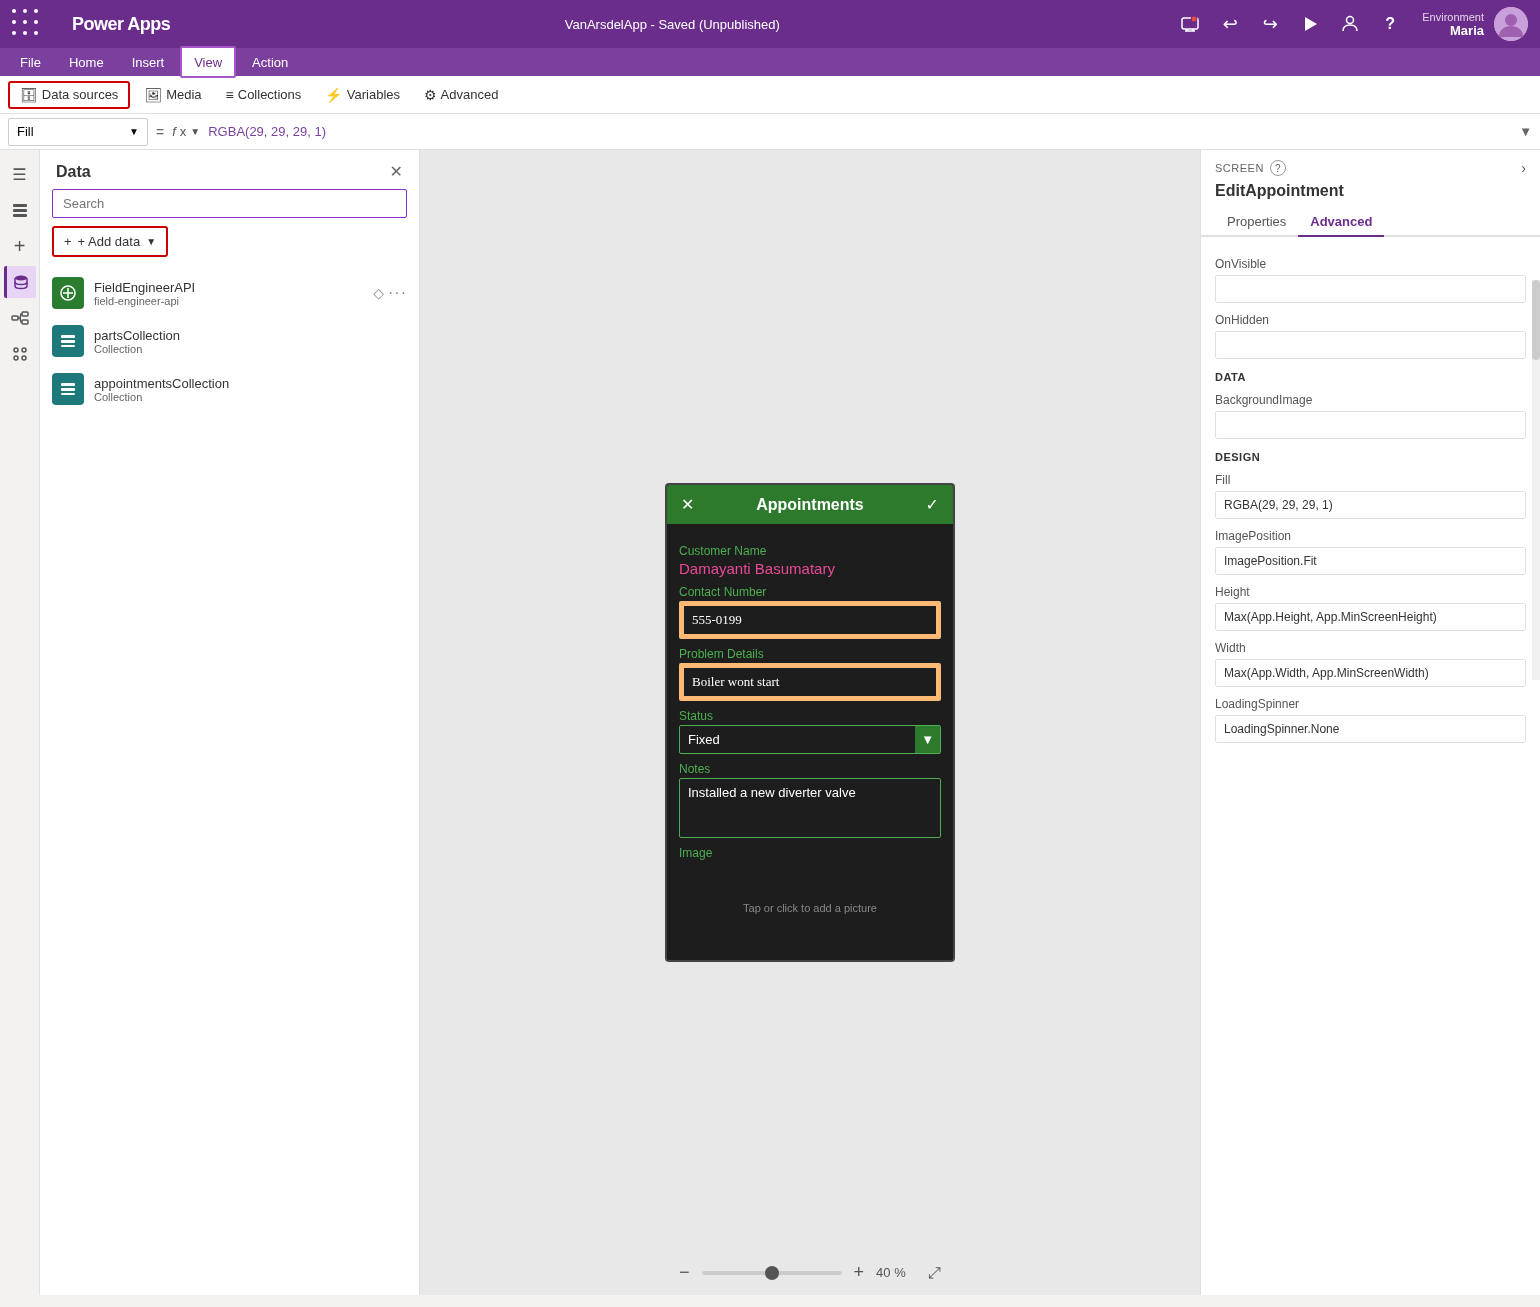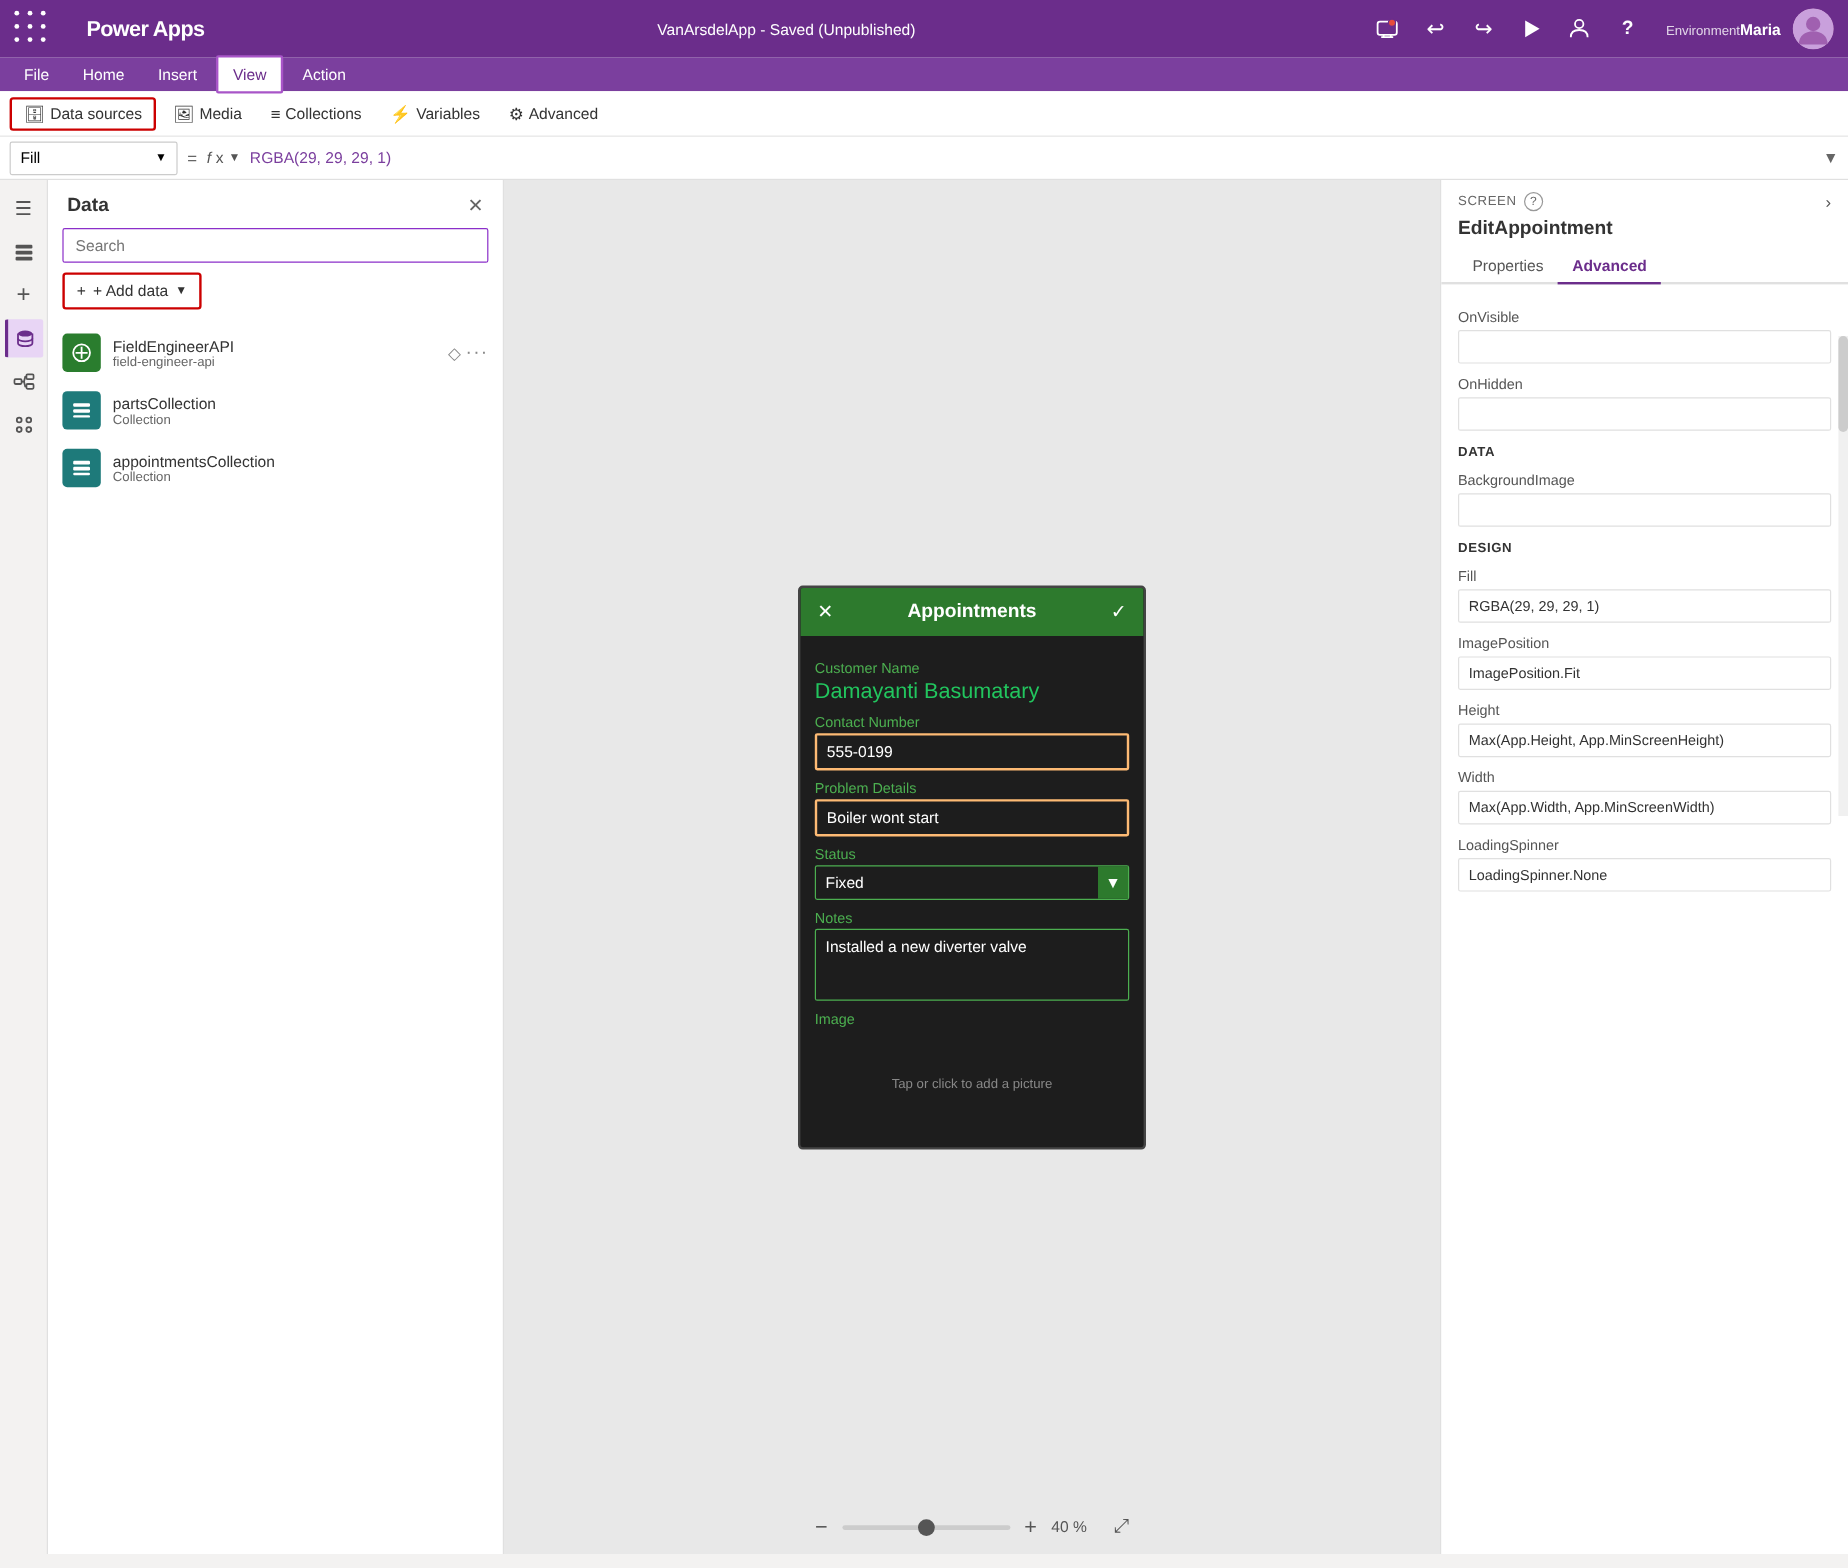--- a/index.html
+++ b/index.html
@@ -12,21 +12,21 @@
       display: flex;
       align-items: center;
       padding: 0 12px;
       color: white;
       gap: 12px;
     }
     .topbar-grid { display: grid; grid-template-columns: repeat(3,8px); grid-template-rows: repeat(3,8px); gap: 3px; cursor: pointer; }
     .topbar-grid-dot { width: 4px; height: 4px; background: white; border-radius: 50%; }
     .topbar-logo { font-size: 18px; font-weight: 600; letter-spacing: -0.5px; margin-left: 18px; }
     .topbar-right { display: flex; align-items: center; gap: 16px; }
-    .topbar-env { display: flex; flex-direction: row; align-items: flex-end; font-size: 11px; text-align: center; }
+    .topbar-env { display: flex; flex-direction: column; align-items: flex-end; font-size: 11px; text-align: center; }
     .topbar-avatar { width: 34px; height: 34px; border-radius: 50%; background: #d0a0d0; display: flex; align-items: center; justify-content: center; overflow: hidden; }
 
     
     .menubar {
       background: #7b3f9e;
       height: 28px;
       display: flex;
       align-items: center;
       padding: 0 8px;
       gap: 4px;
@@ -242,30 +242,31 @@
       background: #2d7a2d;
       display: flex;
       align-items: center;
       justify-content: space-between;
       padding: 10px 14px;
       color: white;
     }
     .phone-header-title { font-size: 16px; font-weight: 600; }
     .phone-body { padding: 12px; }
     .field-label { color: #4caf50; font-size: 12px; margin-bottom: 2px; margin-top: 8px; }
-    .field-value { color: #22c55e; font-size: 18px; font-weight: 500; }
+    .field-value { color: #ec4899; font-size: 15px; font-weight: 500; }
     .field-input {
-      border: 2px solid #fdba74;
+      border: 5px solid #fdba74;
       border-radius: 2px;
       background: transparent;
       color: white;
       font-size: 13px;
       padding: 6px 8px;
       width: 100%;
       margin-top: 2px;
+      font-family: Liberation Serif, serif;
     }
     .field-dropdown {
       border: 1px solid #4caf50;
       border-radius: 2px;
       background: transparent;
       color: white;
       font-size: 13px;
       padding: 6px 8px;
       width: 100%;
       margin-top: 2px;

